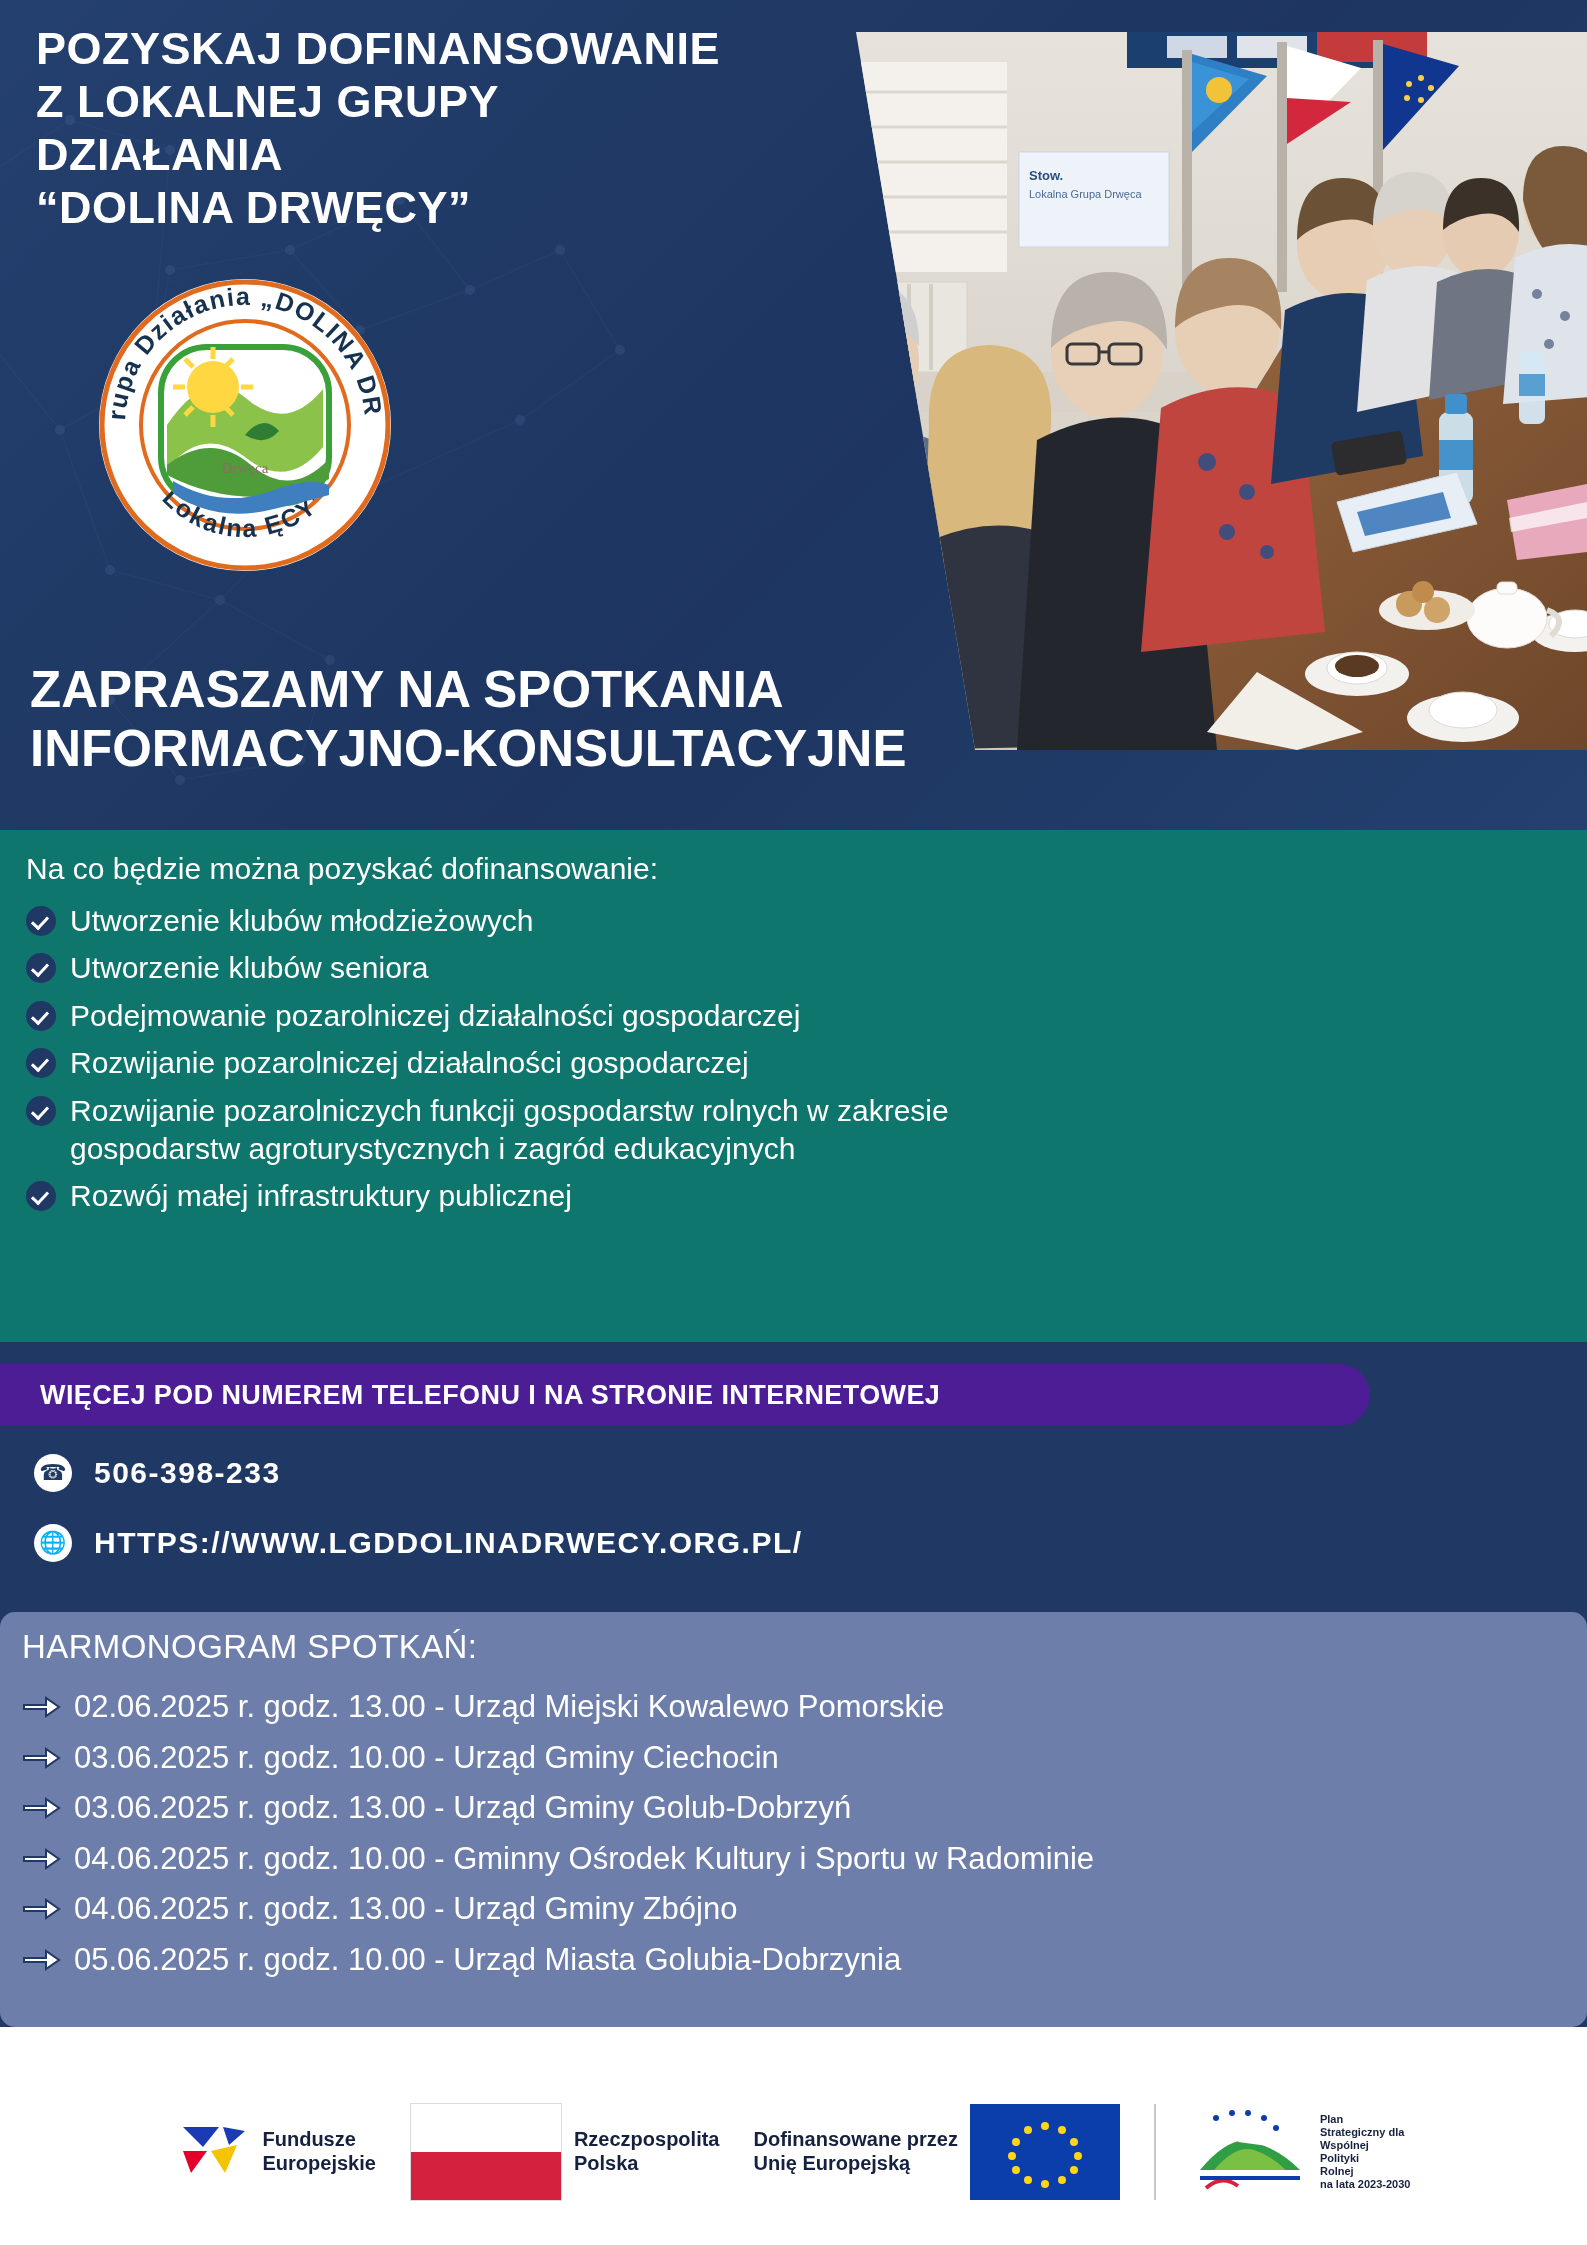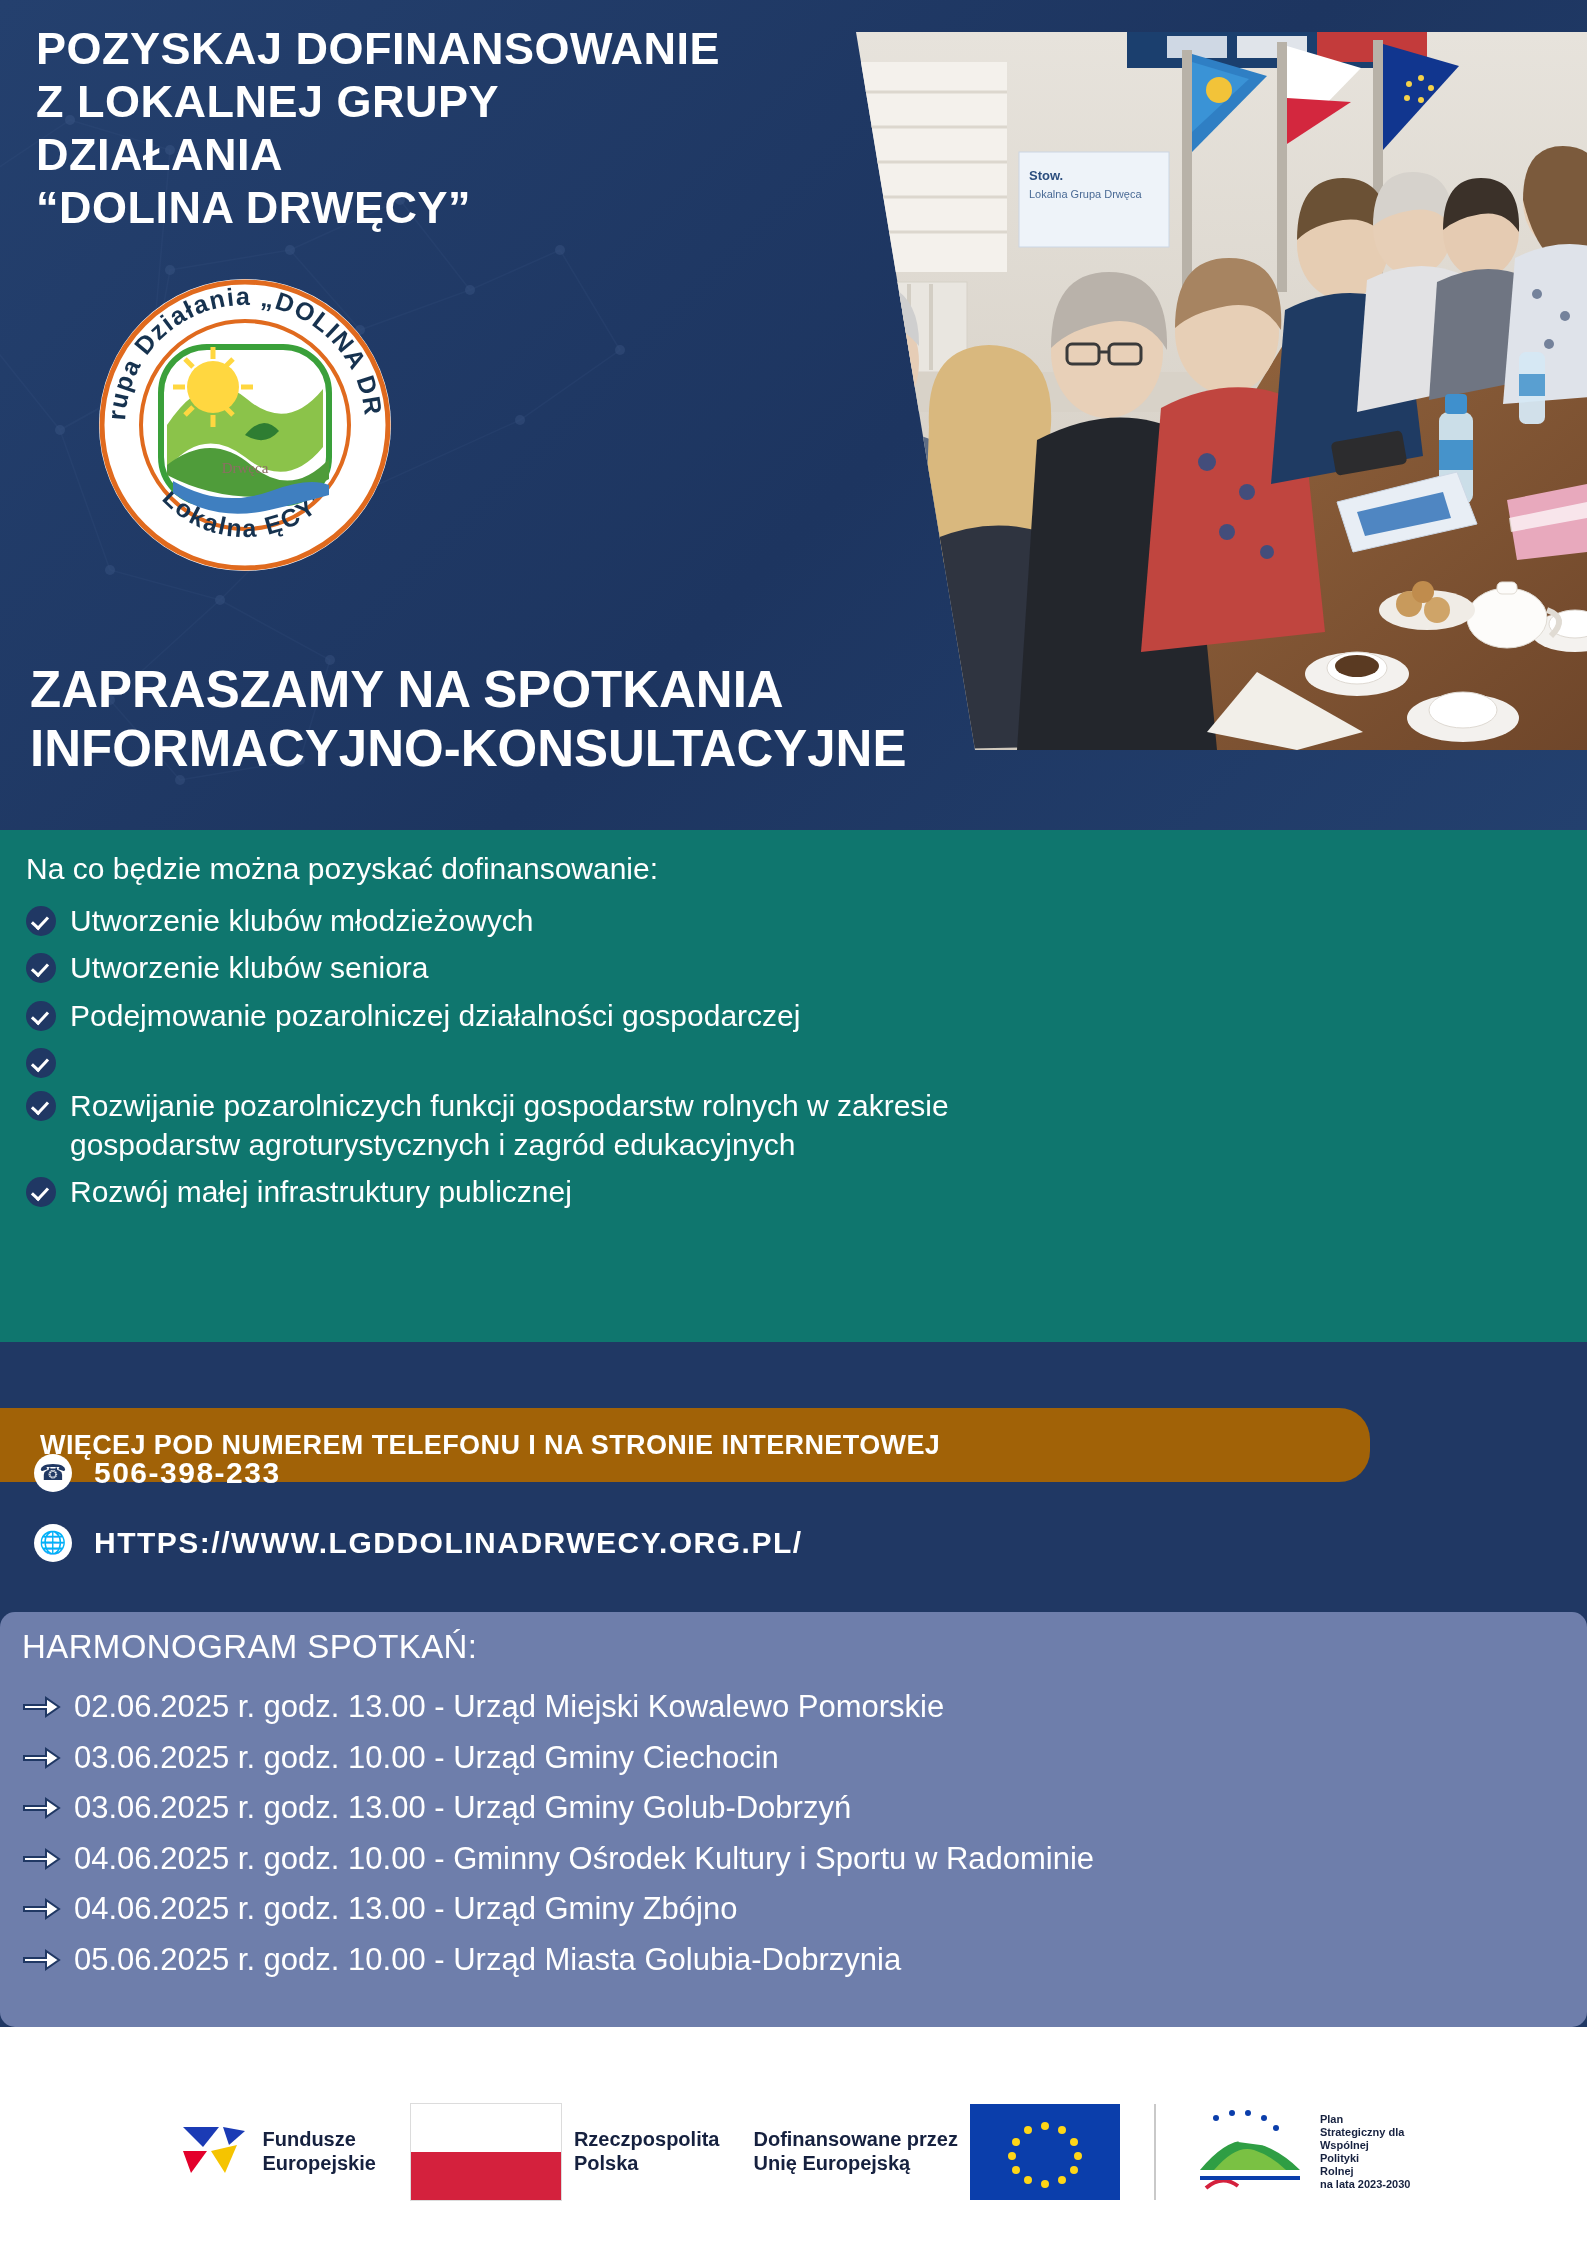--- a/index.html
+++ b/index.html
@@ -145,27 +145,26 @@
     position: relative;
     width: 100%;
     height: 270px;
     background: #203864;
   }
   .contact-header {
     position: absolute;
     left: 0;
     top: 22px;
     width: 1370px;
-    height: 74px;
-    background: #a16207;
+    height: 62px;
+    background: #4c1d95;
     border-top-right-radius: 31px;
     border-bottom-right-radius: 31px;
     display: flex;
     align-items: center;
-    margin-top: 44px;
   }
   .contact-header span {
     color: #ffffff;
     font-size: 27px;
     font-weight: 700;
     letter-spacing: 0.4px;
     margin-left: 40px;
   }
   .contact-row {
     position: absolute;
@@ -543,20 +542,21 @@
       <div class="bullet">
         <span class="tick"></span>
         <span class="btext">Utworzenie klubów seniora</span>
       </div>
       <div class="bullet">
         <span class="tick"></span>
         <span class="btext">Podejmowanie pozarolniczej działalności gospodarczej</span>
       </div>
       <div class="bullet">
         <span class="tick"></span>
+        <span class="btext">Rozwijanie pozarolniczej działalności gospodarczej</span>
       </div>
       <div class="bullet">
         <span class="tick"></span>
         <span class="btext">Rozwijanie pozarolniczych funkcji gospodarstw rolnych w zakresie
 gospodarstw agroturystycznych i zagród edukacyjnych</span>
       </div>
       <div class="bullet">
         <span class="tick"></span>
         <span class="btext">Rozwój małej infrastruktury publicznej</span>
       </div>

